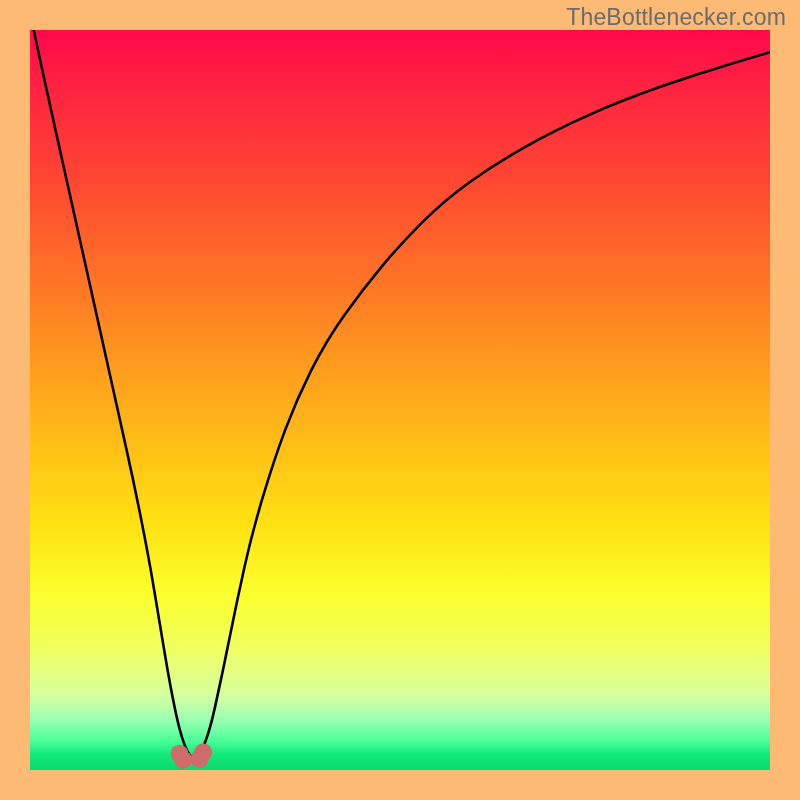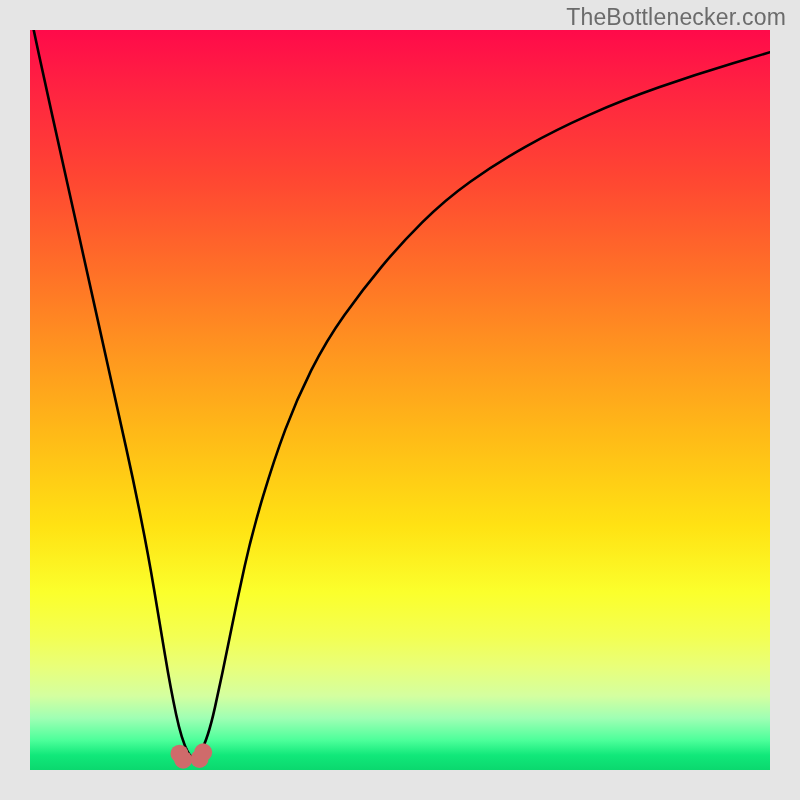--- a/index.html
+++ b/index.html
@@ -7,21 +7,21 @@
     padding: 0;
     width: 800px;
     height: 800px;
     background: #000;
     overflow: hidden;
     font-family: Arial, Helvetica, sans-serif;
   }
   .frame {
     position: absolute;
     inset: 0;
-    background: #e5e5e5;
+    background: #fdba74;
   }
   .plot-area {
     position: absolute;
     left: 30px;
     top: 30px;
     width: 740px;
     height: 740px;
     overflow: hidden;
   }
   .gradient {

